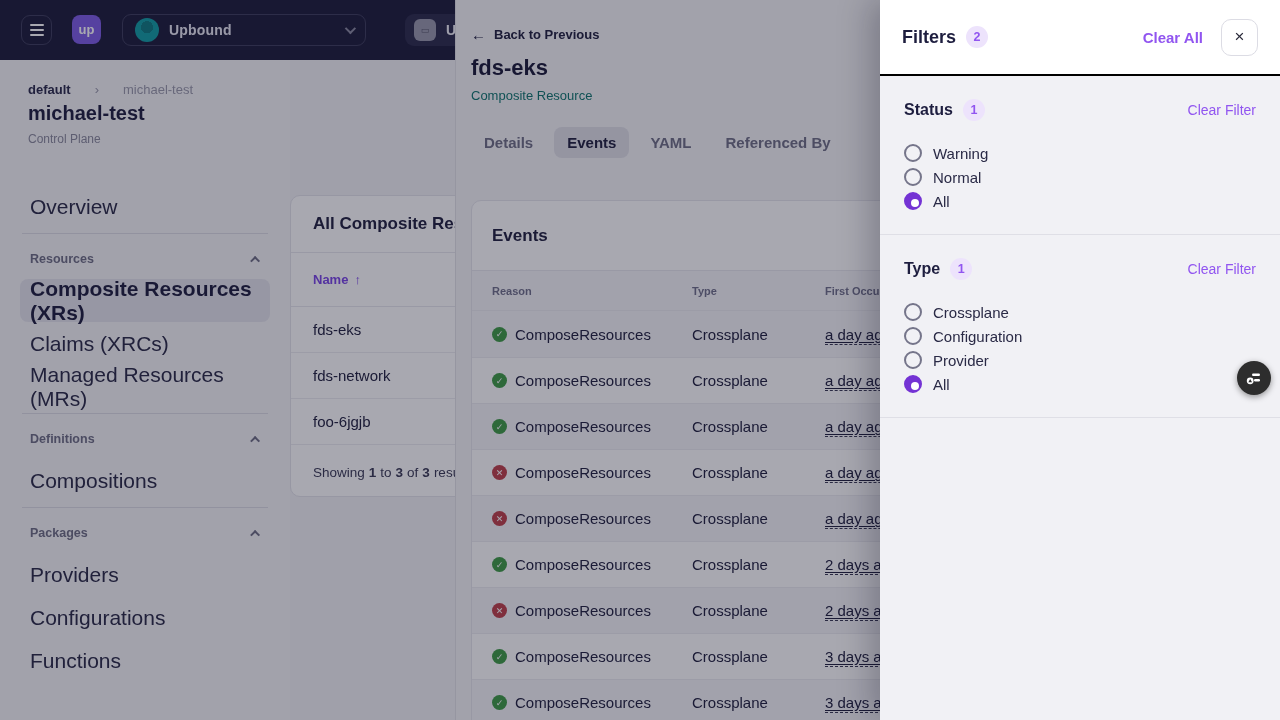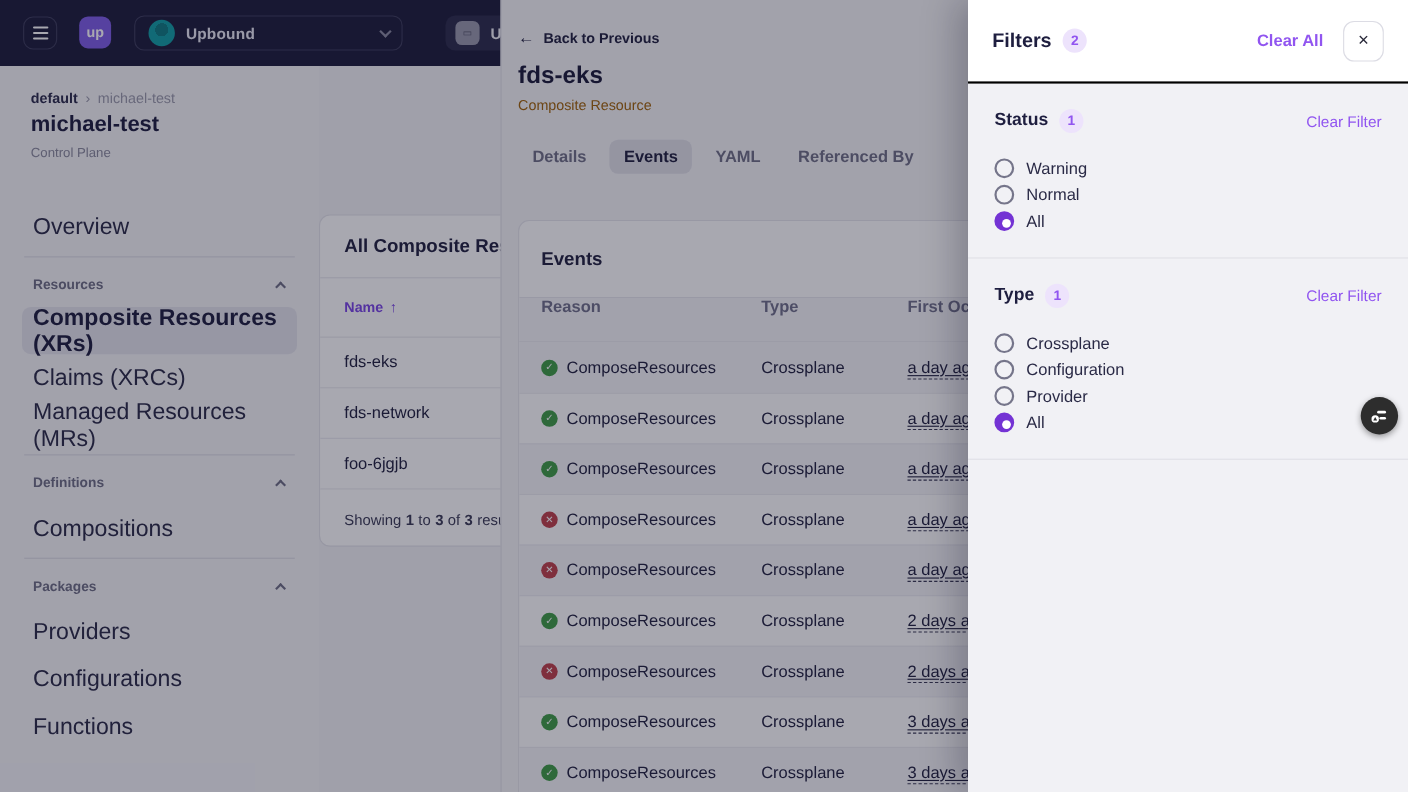--- a/index.html
+++ b/index.html
@@ -22,21 +22,21 @@
   .chev-down { margin-left:auto; width:8px; height:8px; border-right:2px solid #8a8aa0; border-bottom:2px solid #8a8aa0;
                transform:rotate(45deg) translateY(-2px); }
   .org-pill { position:absolute; left:405px; top:14px; width:120px; height:32px; background:#2b2b4b; border-radius:9px;
               display:flex; align-items:center; padding:0 9px; cursor:pointer; }
   .org-avatar { width:22px; height:22px; border-radius:6px; background:#9898ab; margin-right:10px;
                 display:flex;align-items:center;justify-content:center; font-size:9px; color:#55556a; }
   .org-label { color:#f0f0f6; font-weight:700; font-size:14px; }
 
   
   .sidebar { position:absolute; top:60px; left:0; width:290px; bottom:0; background:#f5f5f8; }
-  .crumbs { position:absolute; left:28px; top:22px; font-size:13px; color:#2a2a4a; font-weight:600; display:flex; gap:7px; align-items:center; }
+  .crumbs { position:absolute; left:28px; top:22px; font-size:13px; color:#2a2a4a; font-weight:600; display:flex; gap:24px; align-items:center; }
   .crumb-sep { color:#9a9aaa; font-weight:400; }
   .crumb-cur { color:#9a9aaa; font-weight:400; }
   .side-title { position:absolute; left:28px; top:42px; font-size:20px; font-weight:800; color:#1e1e3e; }
   .side-sub { position:absolute; left:28px; top:72px; font-size:12px; color:#8a8a9c; }
   .side-nav { position:absolute; left:20px; right:20px; top:125px; }
   .nav-item { height:43px; display:flex; align-items:center; padding:0 10px; border-radius:8px;
               font-size:21px; color:#2a2a46; cursor:pointer; }
   .nav-item.active { background:#e5e5ec; font-weight:700; color:#1e1e3e; }
   .nav-divider { height:1px; background:#dddde4; margin:5px 2px; }
   .nav-section { height:40px; display:flex; align-items:center; justify-content:space-between; padding:0 10px;
@@ -56,32 +56,32 @@
   .list-foot { height:54px; display:flex; align-items:center; padding:0 22px; font-size:13.5px; color:#3a3a55; gap:4px; white-space:nowrap; }
   .list-foot b { font-weight:700; }
 
   
   .drawer { position:absolute; top:0; left:455px; right:0; bottom:0; background:#f5f5f8;
             border-left:1px solid #e2e2e8; z-index:2; }
   .back-link { position:absolute; left:15px; top:27px; display:flex; align-items:center; gap:8px;
                font-size:13px; font-weight:700; color:#21213f; cursor:pointer; }
   .back-arrow { font-size:15px; line-height:1; color:#21213f; }
   .drawer-title { position:absolute; left:15px; top:55px; font-size:22px; font-weight:800; color:#1a1a38; }
-  .drawer-sub { position:absolute; left:15px; top:88px; font-size:13px; color:#a16207; }
+  .drawer-sub { position:absolute; left:15px; top:88px; font-size:13px; color:#0f766e; }
   .tabs { position:absolute; left:15px; top:127px; display:flex; gap:8px; }
   .tab { height:31px; display:flex; align-items:center; padding:0 13px; border-radius:8px;
          font-size:15px; font-weight:700; color:#6f6f85; cursor:pointer; }
   .tab.active { background:#e1e1e8; color:#21213f; }
 
   .events-card { position:absolute; left:15px; top:200px; width:780px; bottom:-20px; background:#fff;
                  border:1px solid #e6e6ec; border-radius:10px; overflow:hidden; }
   .events-title { height:70px; display:flex; align-items:center; padding:0 20px; font-size:17px; font-weight:700;
                   color:#21213f; border-bottom:1px solid #e8e8ee; }
-  .ev-head { height:40px; display:flex; align-items:flex-start; padding:0 20px; background:#f6f6f9;
-             font-size:15px; font-weight:700; color:#70708a; border-bottom:1px solid #ececf1; }
+  .ev-head { height:40px; display:flex; align-items:center; padding:0 20px; background:#f6f6f9;
+             font-size:11px; font-weight:700; color:#70708a; border-bottom:1px solid #ececf1; }
   .ev-row { height:46px; display:flex; align-items:center; padding:0 20px; font-size:15px; color:#21213f; }
   .ev-row + .ev-row { border-top:1px solid #ececf1; }
   .ev-rows .ev-row:nth-child(odd) { background:#f6f6f9; }
   .col-reason { width:200px; display:flex; align-items:center; gap:8px; }
   .col-type { width:133px; }
   .col-first { flex:1; }
   .status-ic { width:15px; height:15px; border-radius:50%; color:#fff; font-size:9px; font-weight:700;
                display:flex; align-items:center; justify-content:center; flex:none; font-family:"DejaVu Sans",sans-serif; }
   .status-ic.success { background:#3e9b45; }
   .status-ic.error { background:#bf4049; }

